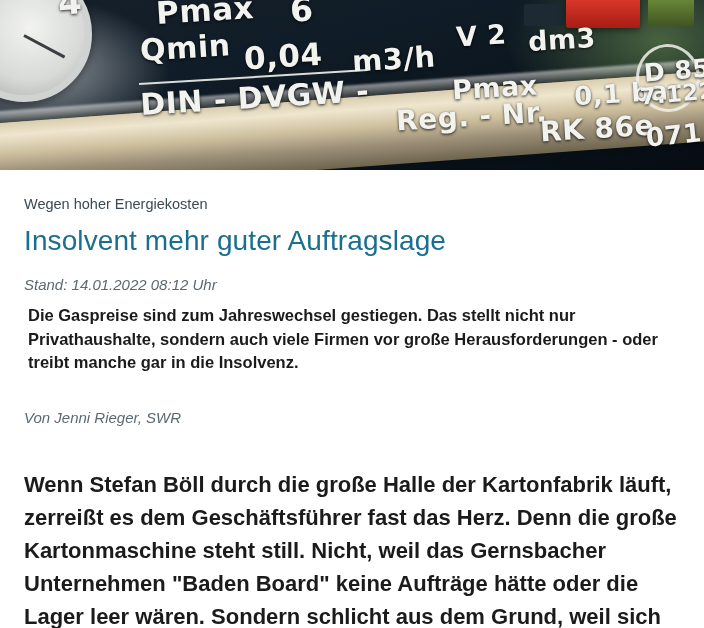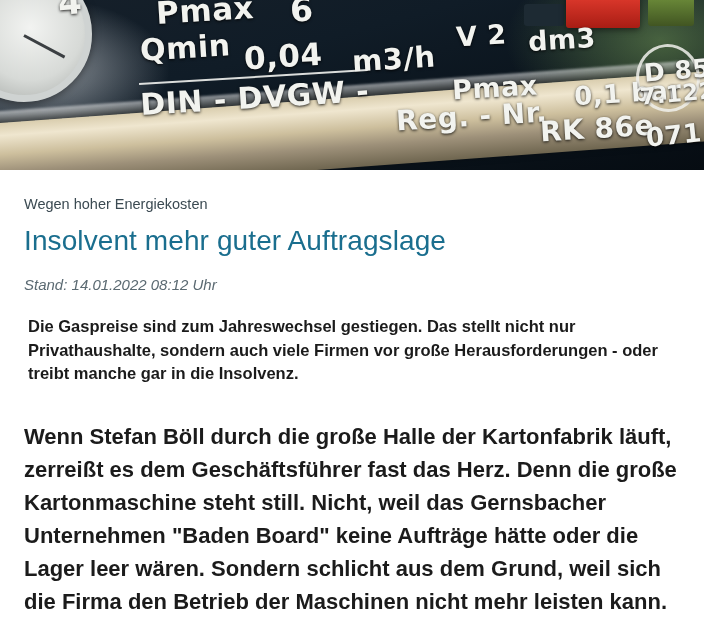--- a/index.html
+++ b/index.html
@@ -198,21 +198,21 @@
     font-weight: 400;
     color: #1a6e8e;
     margin: 0 0 18px 0;
     line-height: 1.15;
     letter-spacing: 0.1px;
   }
   .dateline {
     font-size: 15px;
     font-style: italic;
     color: #5b6a72;
-    margin: 0 0 22px 0;
+    margin: 0 0 11px 0;
   }
   .teaser {
     font-size: 16.5px;
     font-weight: bold;
     color: #1b1b1b;
     line-height: 1.45;
     margin: 0 0 34px 4px;
   }
   .byline {
     font-size: 15px;
@@ -258,14 +258,15 @@
     <span class="ht ht-7122">7.122.</span>
     <span class="ht ht-071">071</span>
   </div>
 </div>
 
 <div class="article">
   <p class="kicker">Wegen hoher Energiekosten</p>
   <h1 class="headline">Insolvent mehr guter Auftragslage</h1>
   <p class="dateline">Stand: 14.01.2022 08:12 Uhr</p>
   <p class="teaser">Die Gaspreise sind zum Jahreswechsel gestiegen. Das stellt nicht nur Privathaushalte, sondern auch viele Firmen vor große Herausforderungen - oder treibt manche gar in die Insolvenz.</p>
+  <p class="byline">Von Jenni Rieger, SWR</p>
   <p class="body-text">Wenn Stefan Böll durch die große Halle der Kartonfabrik läuft, zerreißt es dem Geschäftsführer fast das Herz. Denn die große Kartonmaschine steht still. Nicht, weil das Gernsbacher Unternehmen "Baden Board" keine Aufträge hätte oder die Lager leer wären. Sondern schlicht aus dem Grund, weil sich die Firma den Betrieb der Maschinen nicht mehr leisten kann.</p>
 </div>
 
 </body></html>

